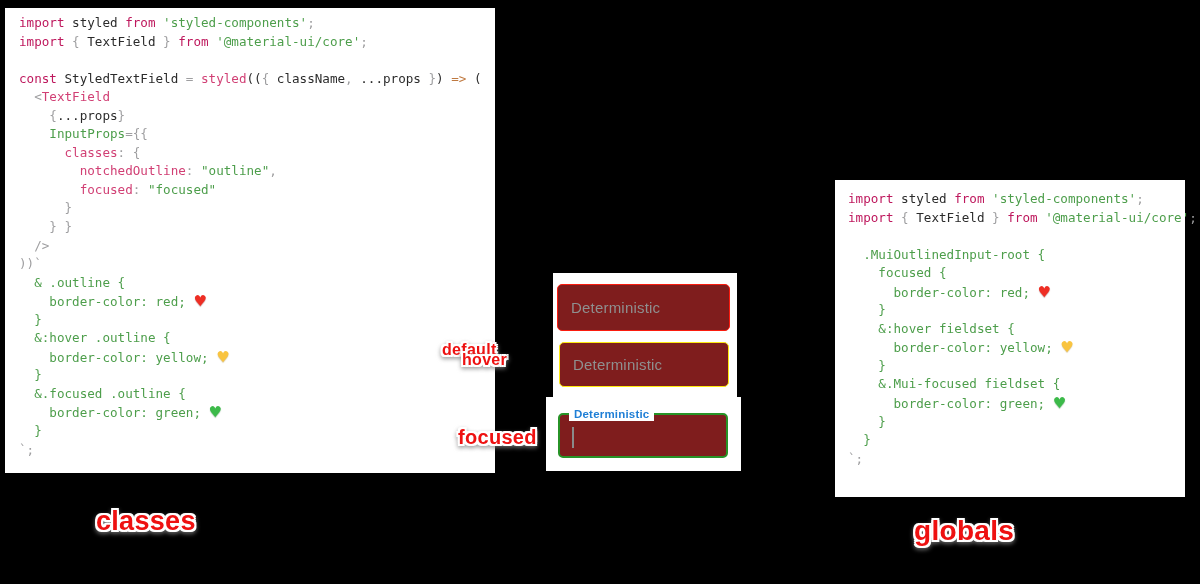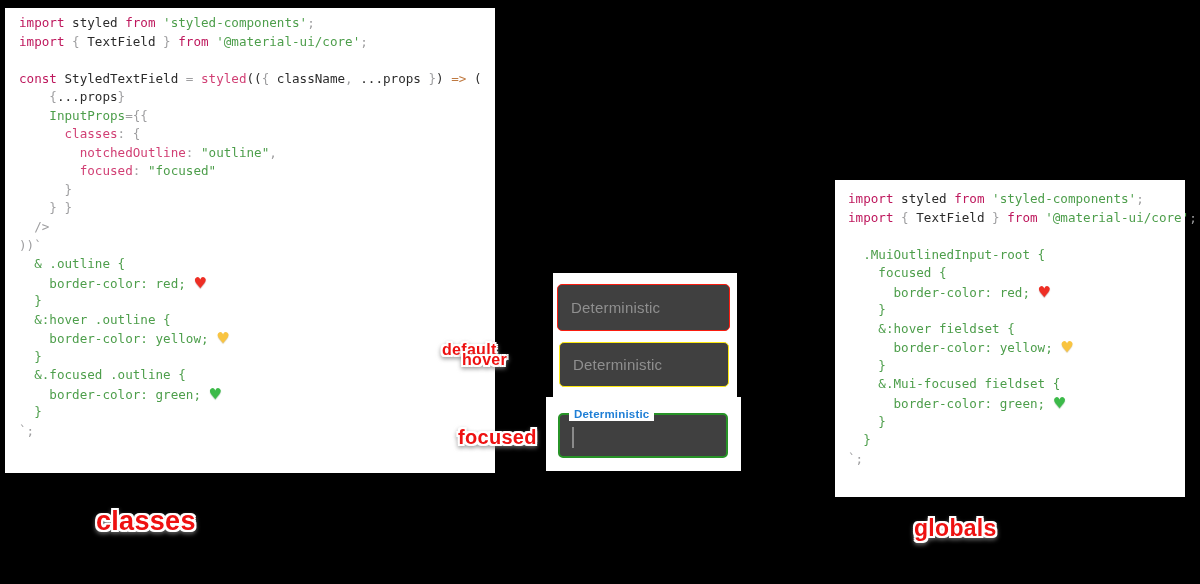--- a/index.html
+++ b/index.html
@@ -19,21 +19,21 @@
   .tk-pk{color:#d13f74;}
   .tk-gr{color:#4d9e4b;margin-top:16px;}
   .tk-ar{color:#bf7940;}
   .tk-hr,.tk-hy,.tk-hg{font-size:15px;font-family:"DejaVu Sans",sans-serif;}
   .tk-hr{color:#ee2e24;text-shadow:0 1px 1px rgba(120,0,0,.4);}
   .tk-hy{color:#f9c440;text-shadow:0 1px 1px rgba(150,110,0,.4);}
   .tk-hg{color:#3cba49;text-shadow:0 1px 1px rgba(0,110,20,.4);}
   
   #demo-top{left:553px;top:273px;width:184px;height:124px;}
   #demo-bottom{left:546px;top:397px;width:195px;height:74px;}
-  .tf{position:absolute;background:#404040;border-radius:5px;box-sizing:border-box;
+  .tf{position:absolute;background:#7f1d1d;border-radius:5px;box-sizing:border-box;
       display:flex;align-items:center;}
   .tf .ph{color:#8f8f8f;font-size:15px;padding-left:13px;letter-spacing:.2px;}
   #tf-default{left:4px;top:11px;width:173px;height:47px;border:1.6px solid #fb1b0e;}
   #tf-hover{left:6px;top:69px;width:170px;height:45px;border:1.6px solid #fde910;}
   #tf-focused{left:12px;top:16px;width:170px;height:45px;border:2px solid #279327;}
   #tf-focused .notch-label{
     position:absolute;top:-8px;left:9px;background:#fff;padding:0 5px;
     color:#1f7fd6;font-size:11.5px;font-weight:600;letter-spacing:.2px;line-height:14px;
   }
   #tf-focused .caret{position:absolute;left:12px;top:12px;width:2px;height:21px;background:#8a8a8a;}
@@ -41,30 +41,31 @@
   .anno{
     position:absolute;color:#ee1111;font-weight:bold;letter-spacing:.3px;
     text-shadow:-2px -2px 0 #fff,2px -2px 0 #fff,-2px 2px 0 #fff,2px 2px 0 #fff,
                 -2px 0 0 #fff,2px 0 0 #fff,0 -2px 0 #fff,0 2px 0 #fff;
     filter:drop-shadow(0 2px 2px rgba(130,130,130,.75));
   }
   #anno-default{left:442px;top:297px;font-size:16px;margin-top:44px;}
   #anno-hover{left:462px;top:351px;font-size:16px;}
   #anno-focused{left:458px;top:426px;font-size:20px;}
   #anno-classes{left:96px;top:506px;font-size:27px;}
-  #anno-globals{left:914px;top:515px;font-size:23px;}
+  #anno-globals{left:914px;top:515px;font-size:28px;}
 </style>
 </head>
 <body>
 
 <div class="panel codewrap" id="left-code">
     <div class="code-line"><span class="tk-kw">import </span><span class="tk-id">styled </span><span class="tk-kw">from </span><span class="tk-gr">'styled-components'</span><span class="tk-pu">;</span></div>
     <div class="code-line"><span class="tk-kw">import </span><span class="tk-pu">{ </span><span class="tk-id">TextField </span><span class="tk-pu">} </span><span class="tk-kw">from </span><span class="tk-gr">'@material-ui/core'</span><span class="tk-pu">;</span></div>
     <div class="code-line">&nbsp;</div>
     <div class="code-line"><span class="tk-kw">const </span><span class="tk-id">StyledTextField </span><span class="tk-pu">= </span><span class="tk-pk">styled</span><span class="tk-id">((</span><span class="tk-pu">{ </span><span class="tk-id">className</span><span class="tk-pu">, </span><span class="tk-id">...props </span><span class="tk-pu">}</span><span class="tk-id">) </span><span class="tk-ar">=&gt; </span><span class="tk-id">(</span></div>
+    <div class="code-line"><span class="tk-pu">  &lt;</span><span class="tk-pk">TextField</span></div>
     <div class="code-line"><span class="tk-pu">    {</span><span class="tk-id">...props</span><span class="tk-pu">}</span></div>
     <div class="code-line"><span class="tk-id">    </span><span class="tk-gr">InputProps</span><span class="tk-pu">={{</span></div>
     <div class="code-line"><span class="tk-id">      </span><span class="tk-pk">classes</span><span class="tk-pu">: {</span></div>
     <div class="code-line"><span class="tk-id">        </span><span class="tk-pk">notchedOutline</span><span class="tk-pu">: </span><span class="tk-gr">"outline"</span><span class="tk-pu">,</span></div>
     <div class="code-line"><span class="tk-id">        </span><span class="tk-pk">focused</span><span class="tk-pu">: </span><span class="tk-gr">"focused"</span></div>
     <div class="code-line"><span class="tk-pu">      }</span></div>
     <div class="code-line"><span class="tk-pu">    } }</span></div>
     <div class="code-line"><span class="tk-pu">  /&gt;</span></div>
     <div class="code-line"><span class="tk-pu">))`</span></div>
     <div class="code-line"><span class="tk-gr">  &amp; .outline {</span></div>

